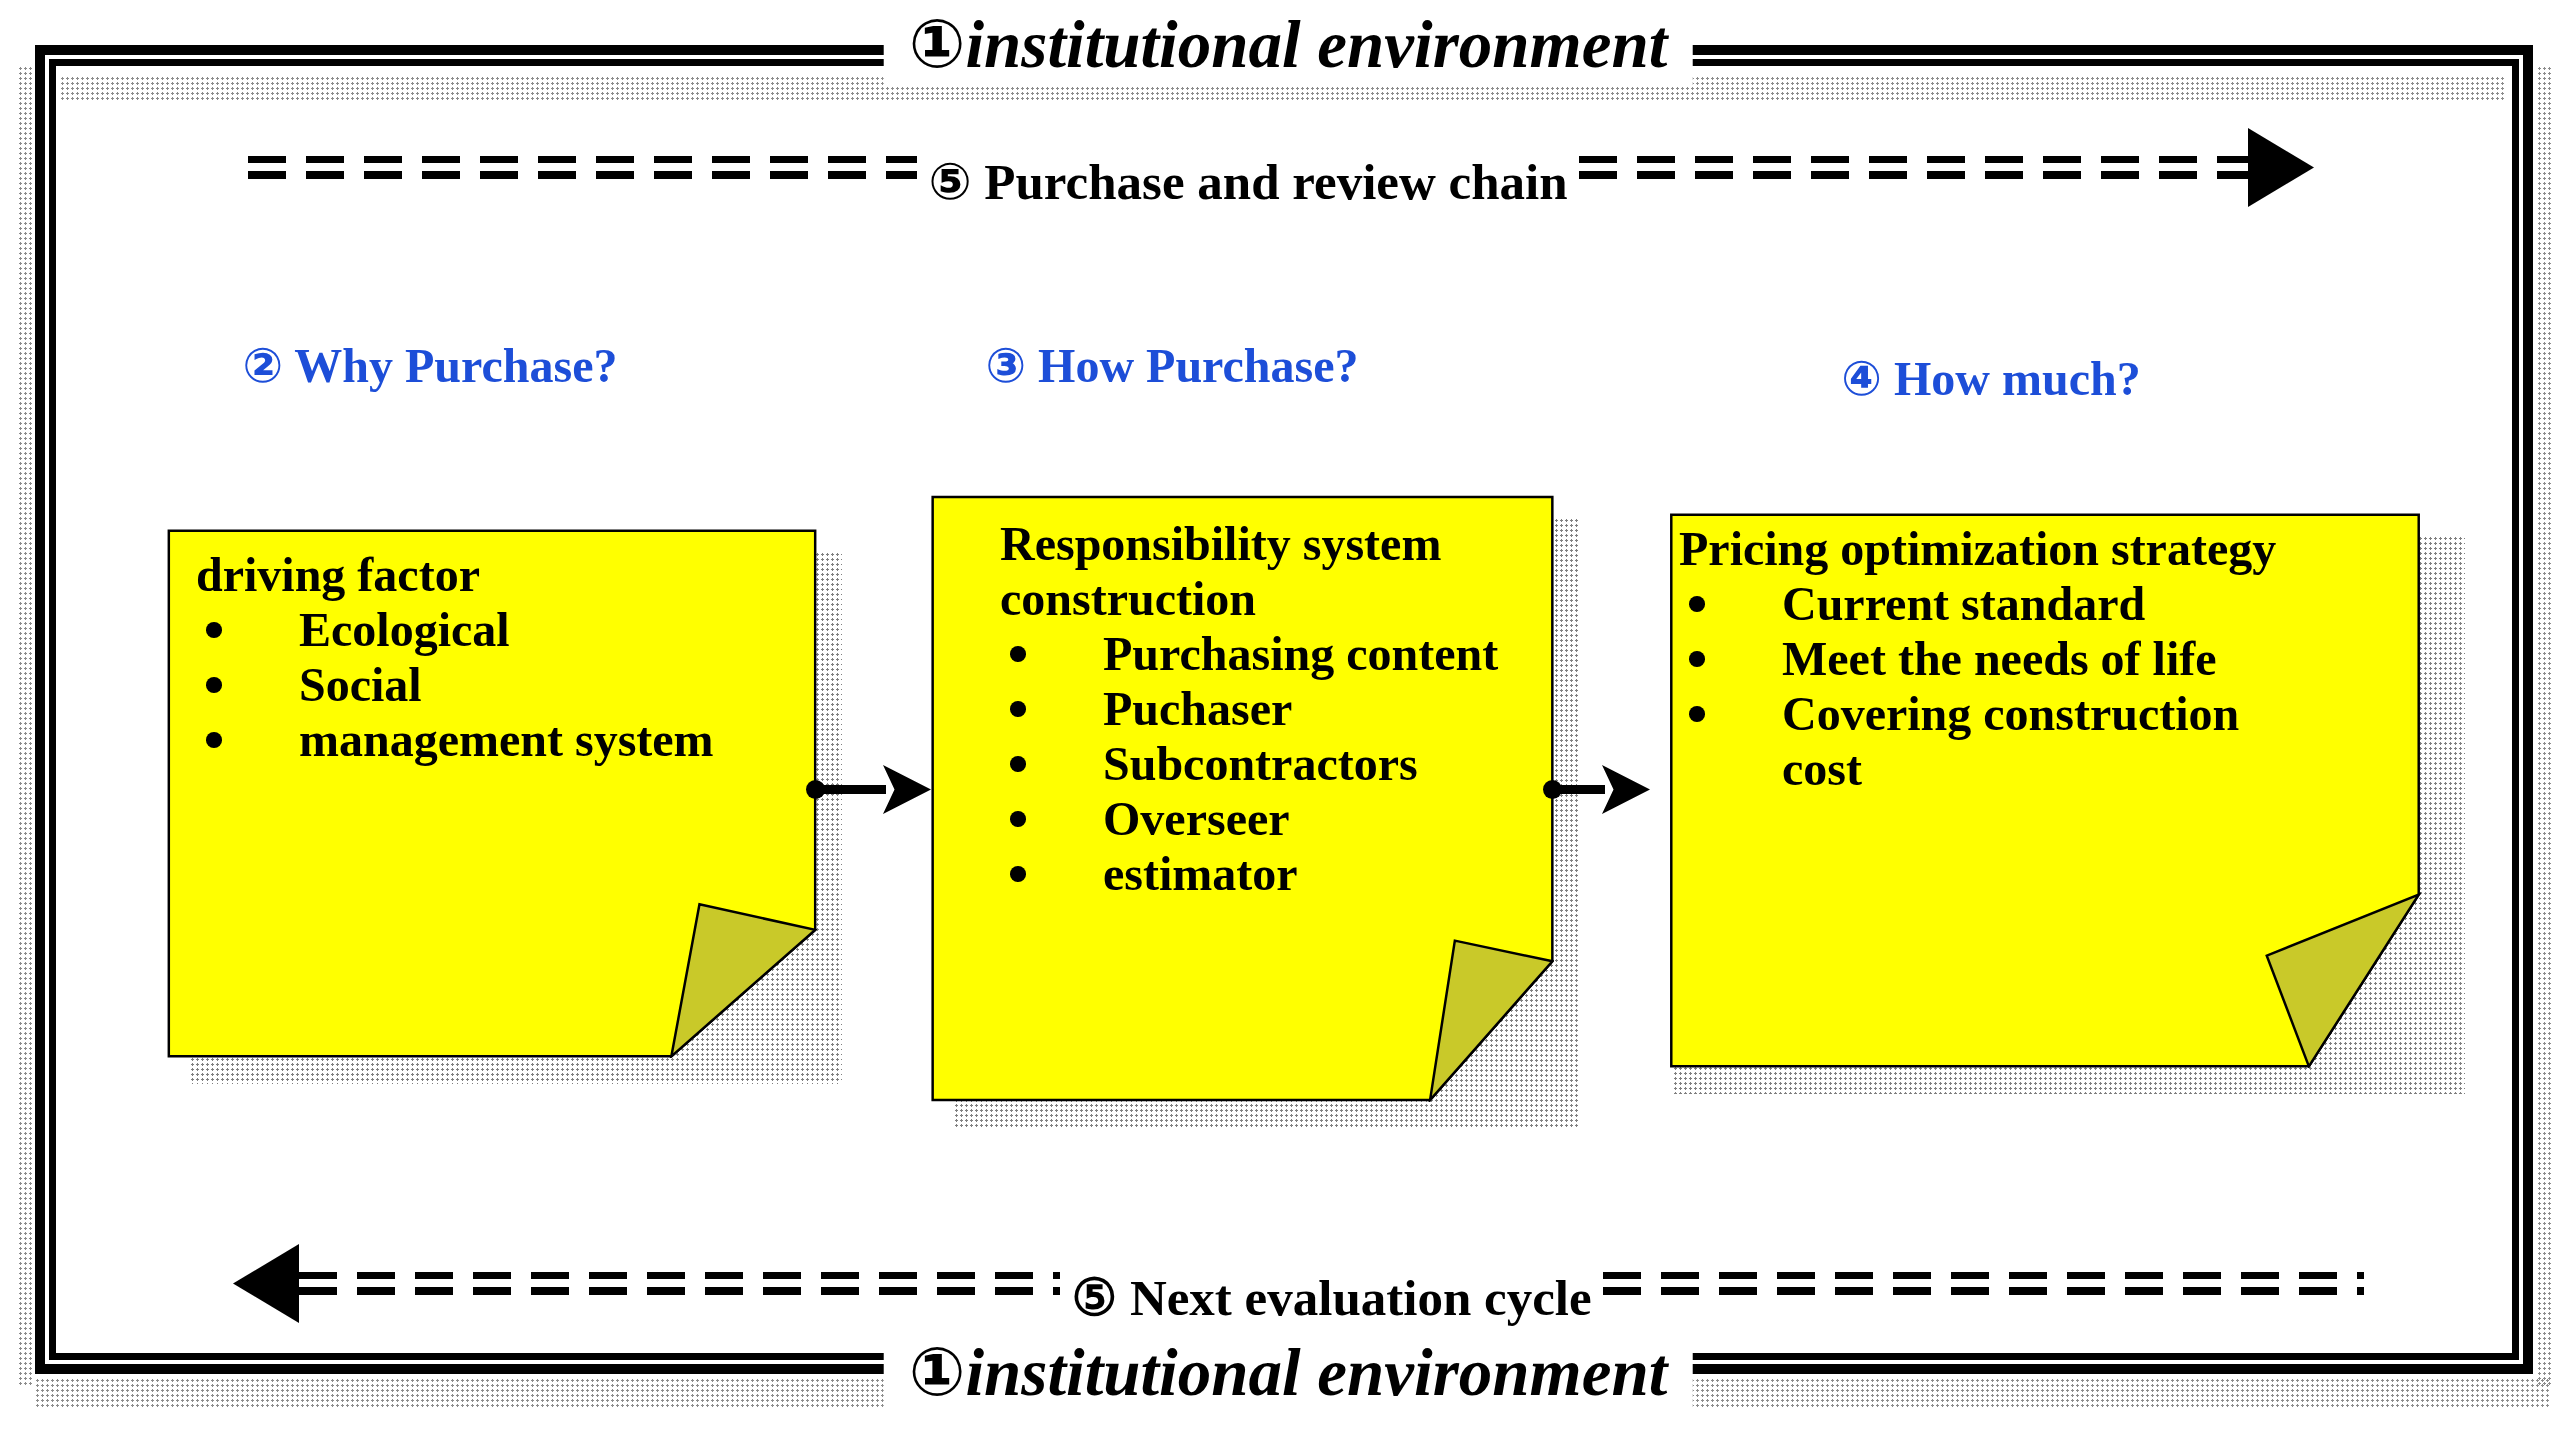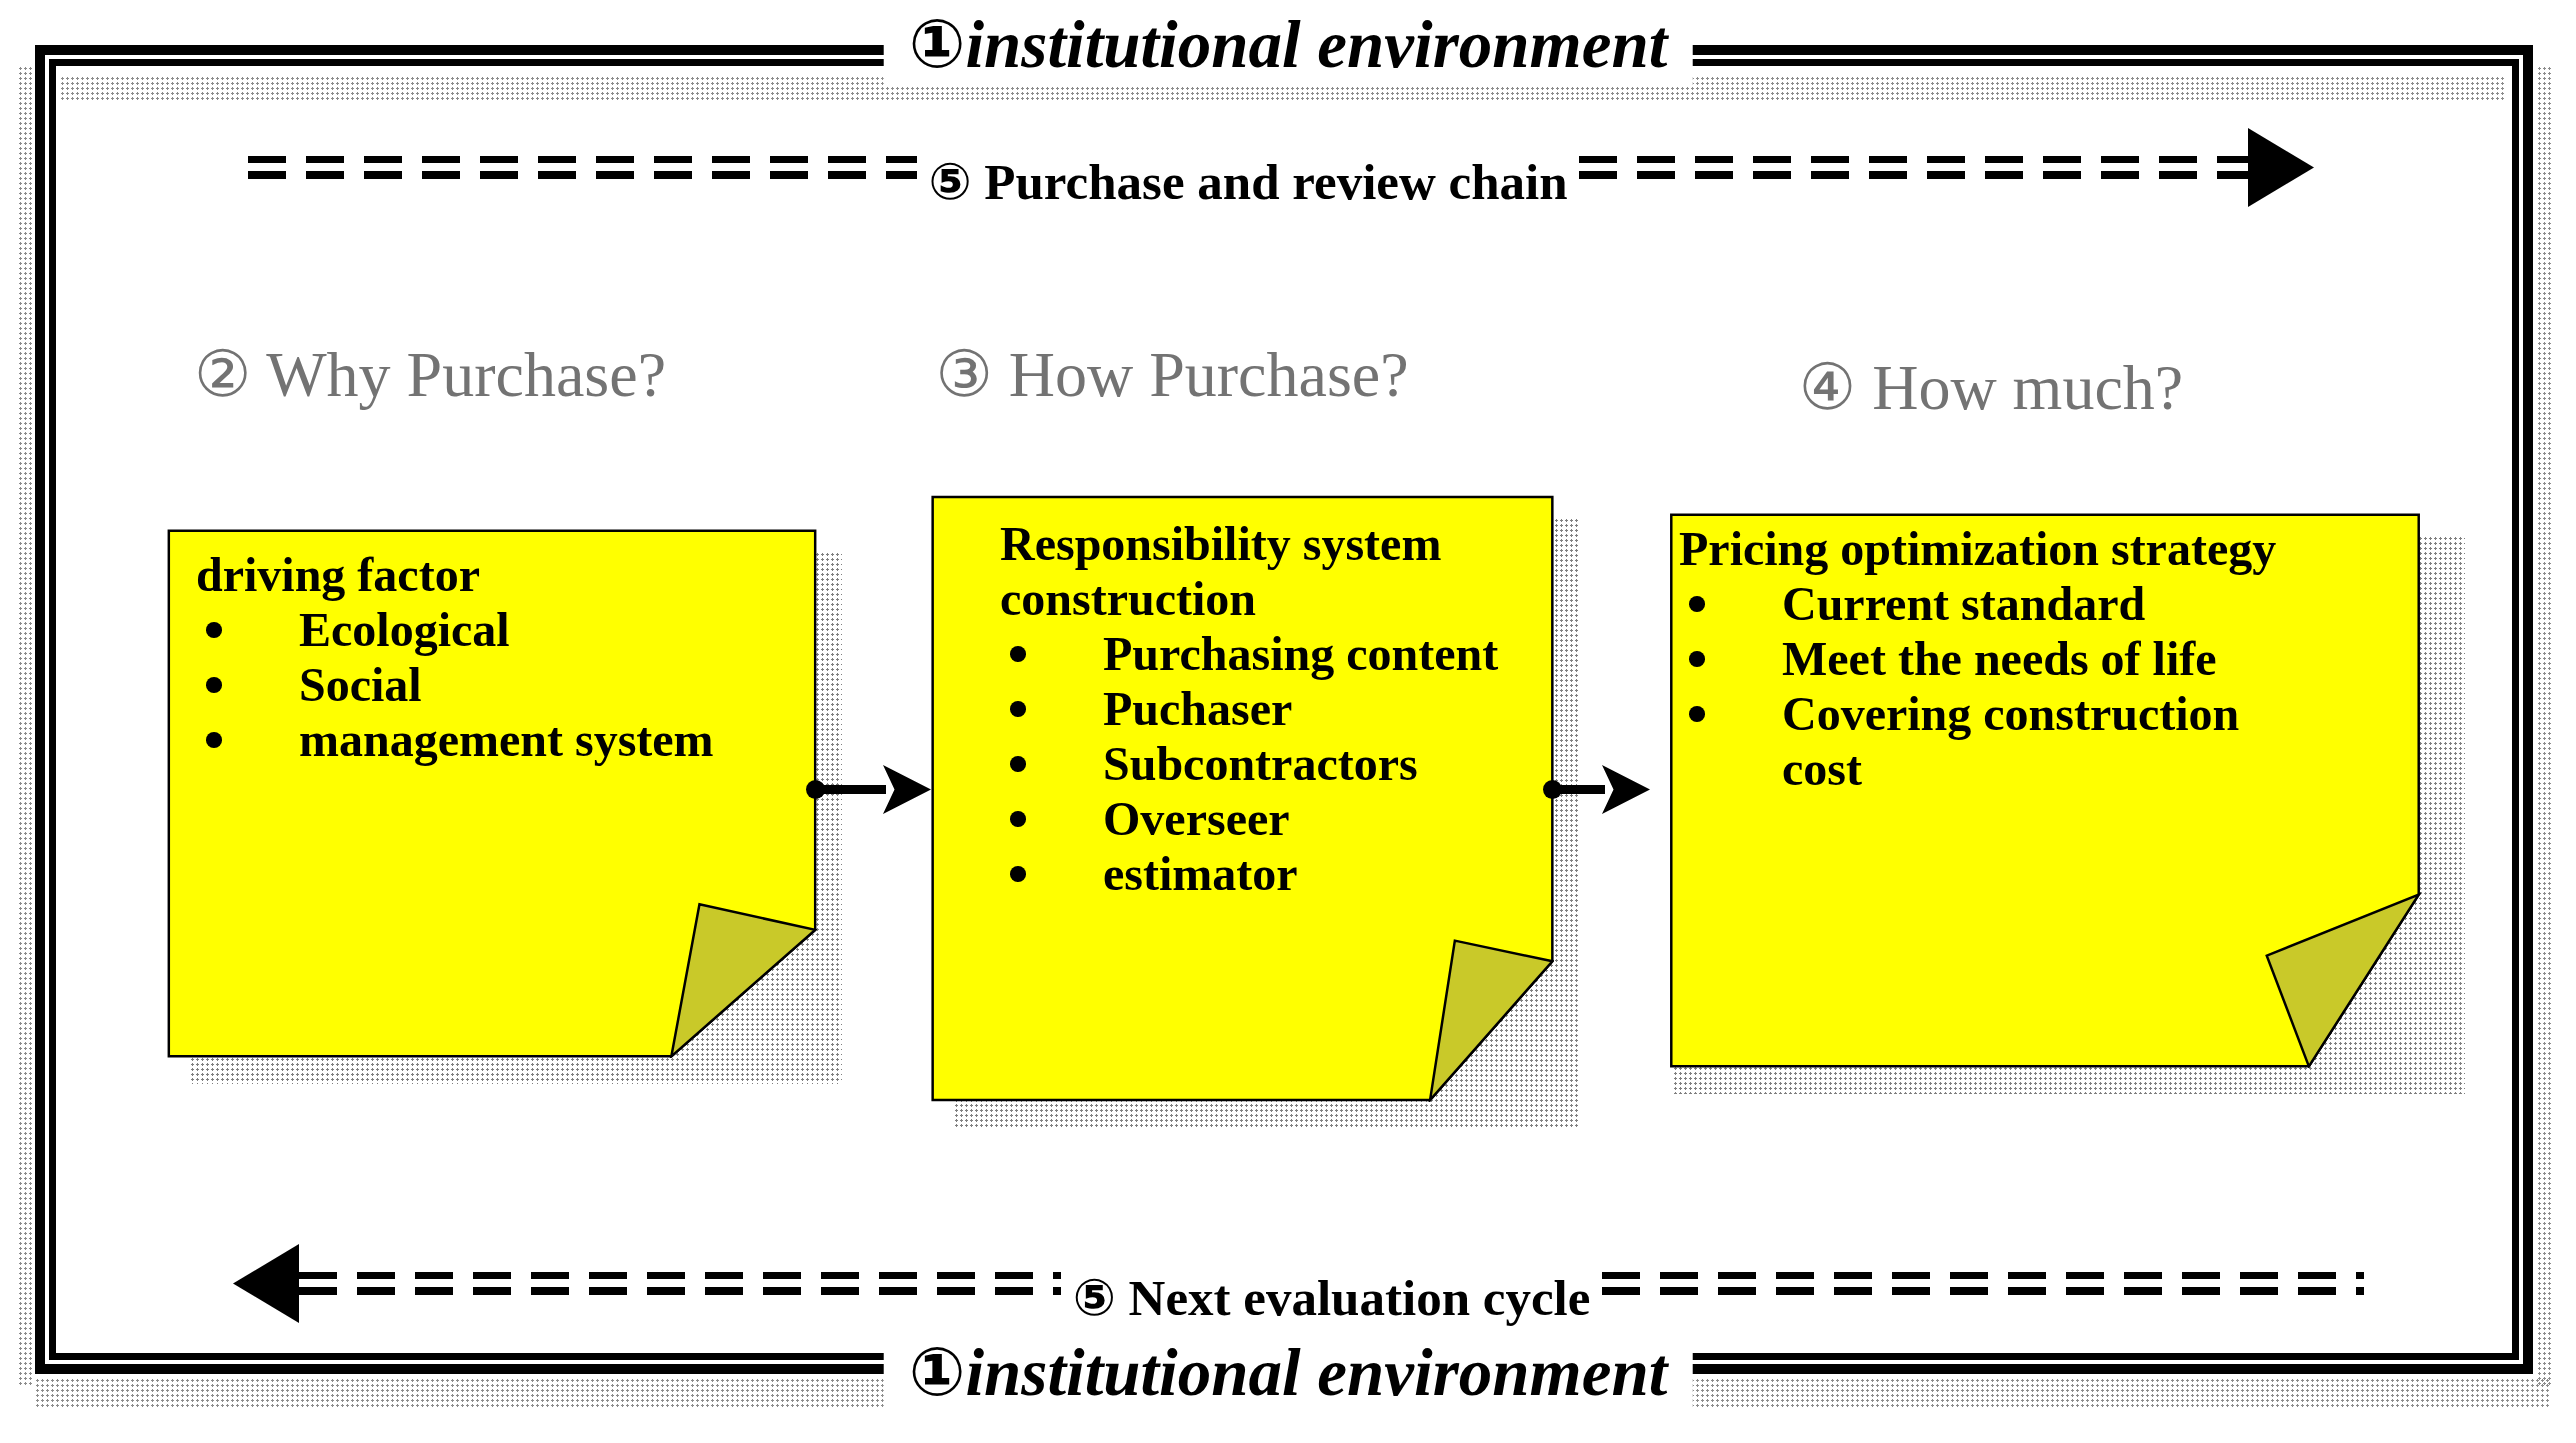--- a/index.html
+++ b/index.html
@@ -34,40 +34,40 @@
     z-index:5;
   }
   .border-label.top    { top:3.3px; }
   .border-label.bottom { top:1331px; }
 
   
   .flow {
     position:absolute; display:flex; align-items:center; z-index:3;
   }
   .flow-top    { left:248px; top:126px;  width:2066px; height:83px; }
-  .flow-bottom { left:233px; top:1242px; width:2131px; height:83px; }
+  .flow-bottom { left:233px; top:1242px; width:2131px; height:83px;font-family:Liberation Serif, serif; }
   .flow-label {
     font-weight:bold; font-size:51px; line-height:1; white-space:nowrap; padding:0 11.6px;margin-top:29px;
   }
   .dashes {
     flex:1; height:23px; min-width:99px;
     background-image:
       linear-gradient(#ffffff,#ffffff),
       repeating-linear-gradient(90deg,#000 0 38px, transparent 38px 58px);
     background-size:100% 8.3px, 100% 100%;
     background-position:0 center, 0 0;
     background-repeat:no-repeat, repeat;
   }
   .head-right { width:66px; height:79px; background:#000; clip-path:polygon(0 0,100% 50%,0 100%); }
   .head-left  { width:66px; height:79px; background:#000; clip-path:polygon(100% 0,0 50%,100% 100%); }
 
   
   .section-header {
     position:absolute; transform:translateX(-50%);
-    color:#737373; font-weight:normal; font-size:64px; line-height:1.2;
+    color:#1d4ed8; font-weight:bold; font-size:48px; line-height:1.2;
     white-space:nowrap; z-index:3;
   }
   .sh-why  { left:430px;  top:337px; }
   .sh-how  { left:1172px; top:337px; }
   .sh-much { left:1991px; top:350px; }
 
   
   .note { position:absolute; z-index:2; }
   .note::before {
     content:""; position:absolute; top:23px; left:23px; right:-25px; bottom:-26.4px;

